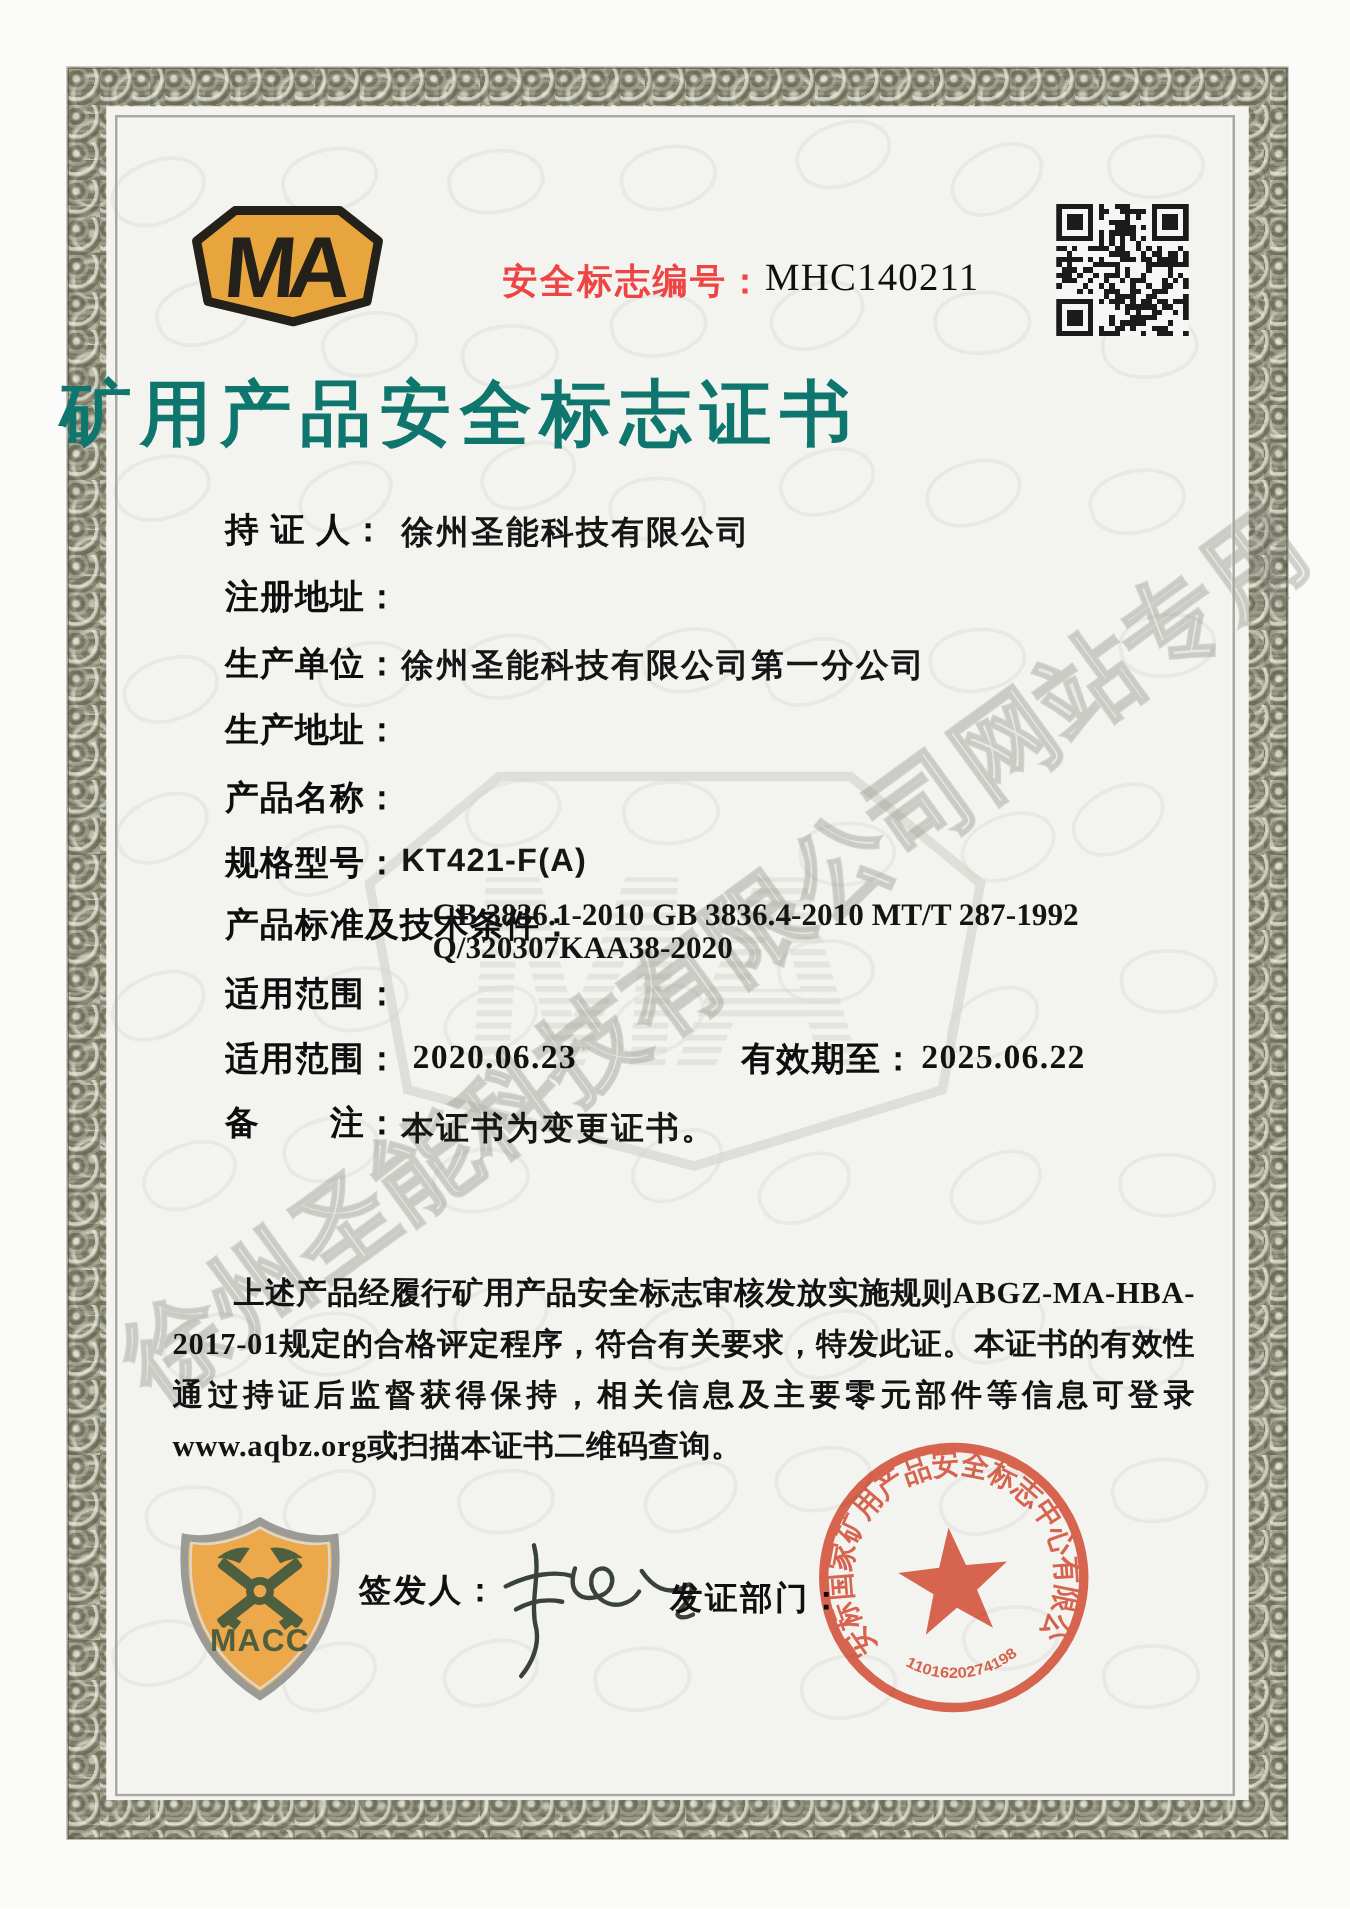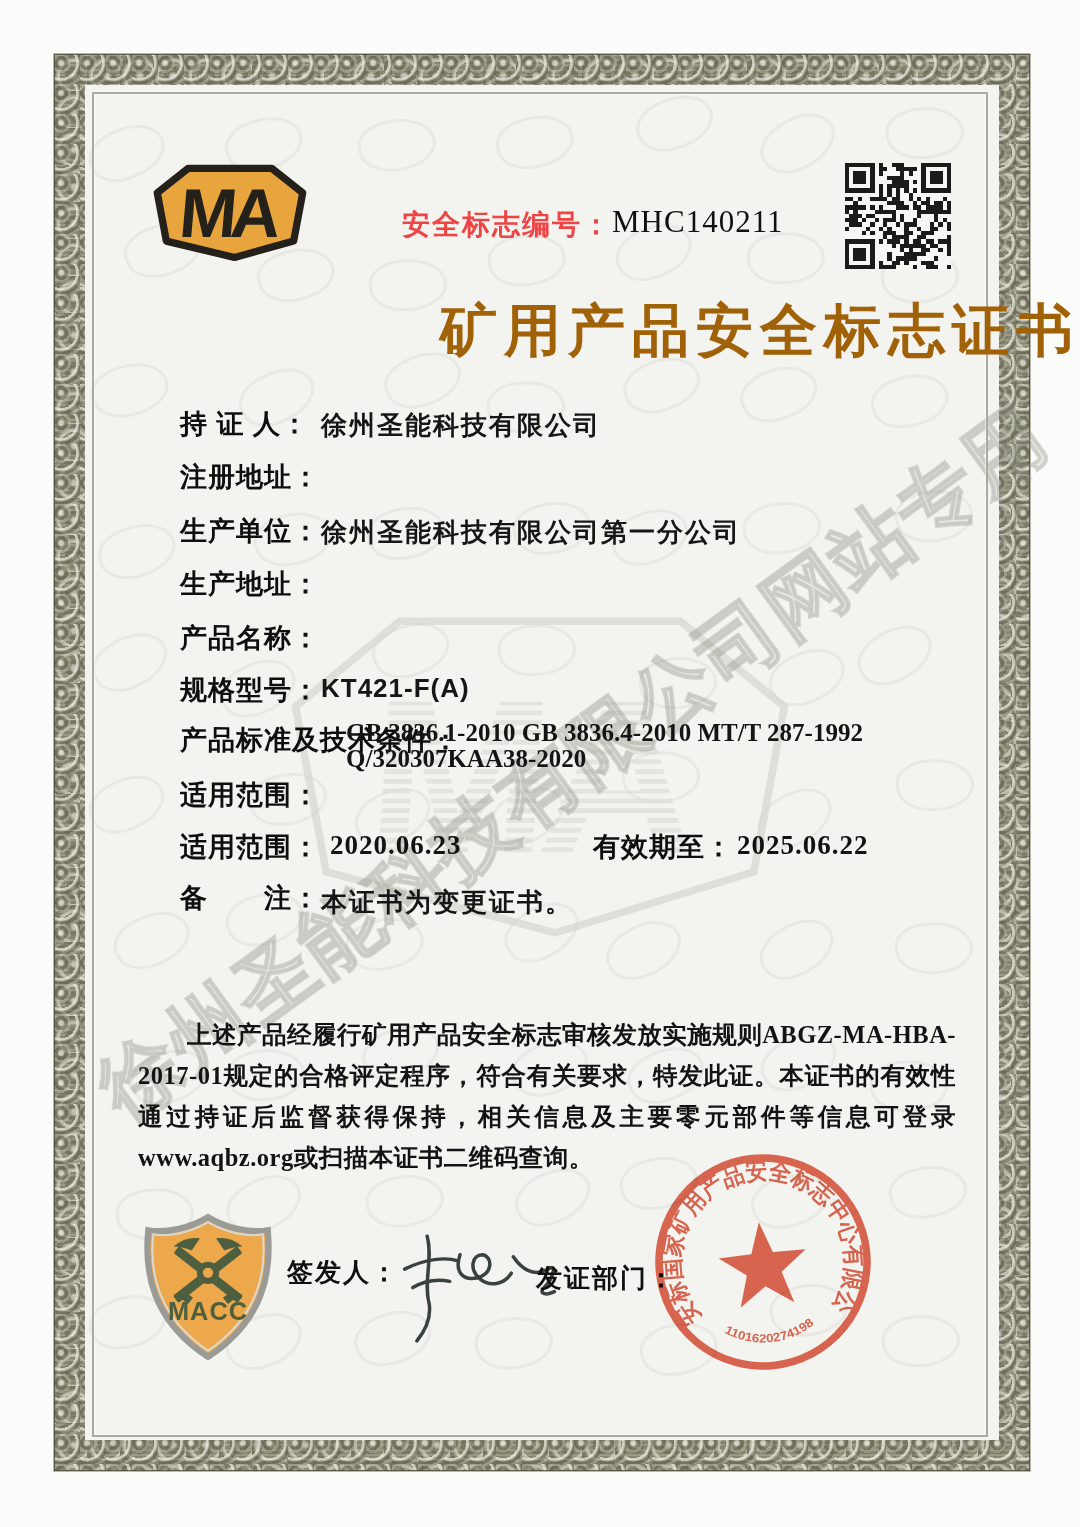--- a/index.html
+++ b/index.html
@@ -25,22 +25,22 @@
   
   .wm-text{position:absolute;left:78px;top:1058px;transform:rotate(-36deg);transform-origin:0 0;
     white-space:nowrap;font-family:"Liberation Serif",serif;font-weight:700;font-size:80px;
     letter-spacing:2px;color:rgba(150,150,140,.12);-webkit-text-stroke:2px rgba(140,140,130,.30);
     pointer-events:none;}
   
   .ma-logo{position:absolute;left:148px;top:162px;}
   .certno-label{position:absolute;left:402px;top:206px;font:700 28px "Liberation Sans",sans-serif;letter-spacing:2px;color:#ef4444;text-align:center;}
   .certno-value{position:absolute;left:612px;top:204px;font:400 31px "Liberation Serif",serif;letter-spacing:1px;color:#101010;}
   .qr{position:absolute;left:845px;top:163px;width:106px;height:106px;}
-  .title{position:absolute;left:0;right:0;top:293px;text-align:right;
-         font:900 57px "Liberation Serif",serif;letter-spacing:7px;color:#a16207;padding-left:48px;}
+  .title{position:absolute;left:0;right:0;top:293px;text-align:left;
+         font:900 57px "Liberation Serif",serif;letter-spacing:7px;color:#0f766e;padding-left:48px;}
   
   .lab{position:absolute;left:180px;font:700 27px "Liberation Sans",sans-serif;letter-spacing:1px;color:#0e0e0e;white-space:nowrap;}
   .val{position:absolute;left:321px;font:600 26px "Liberation Serif",serif;letter-spacing:2px;color:#161616;white-space:nowrap;}
   .val-latin{position:absolute;left:321px;font:700 26px "Liberation Sans",sans-serif;letter-spacing:1px;color:#161616;white-space:nowrap;}
   .val-std{position:absolute;left:346px;font:700 25px "Liberation Serif",serif;letter-spacing:0;color:#141414;white-space:nowrap;}
   .val-date{position:absolute;font:700 27px "Liberation Serif",serif;letter-spacing:1px;color:#121212;white-space:nowrap;}
   
   .para{position:absolute;left:138px;top:1014px;width:818px;font:600 24.5px "Liberation Serif",serif;
         line-height:41px;text-align:justify;text-indent:2em;letter-spacing:.5px;color:#131313;}
   

